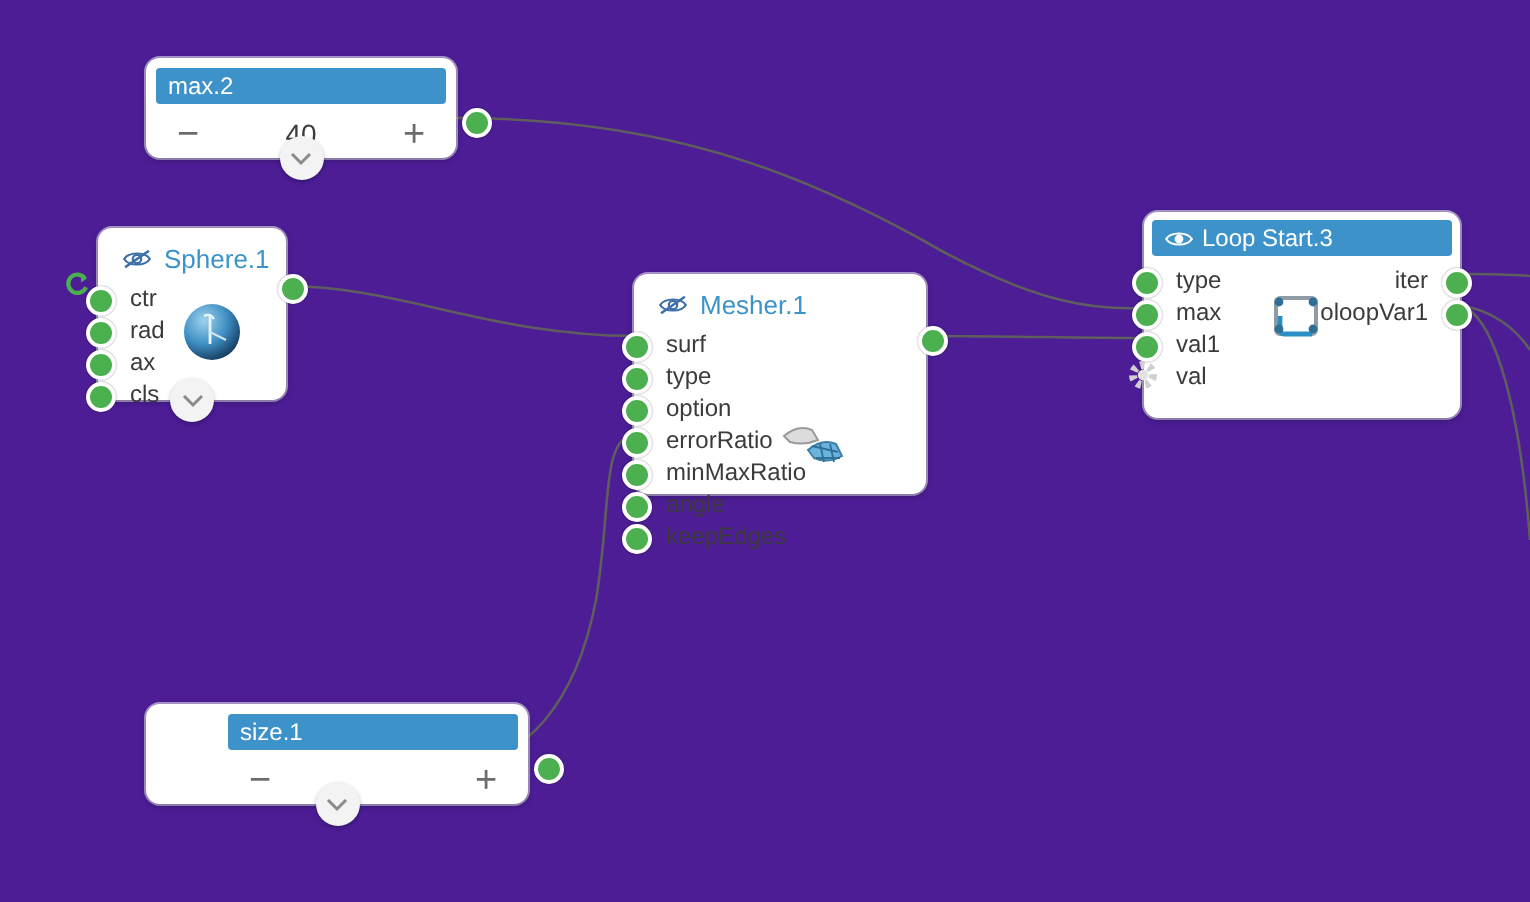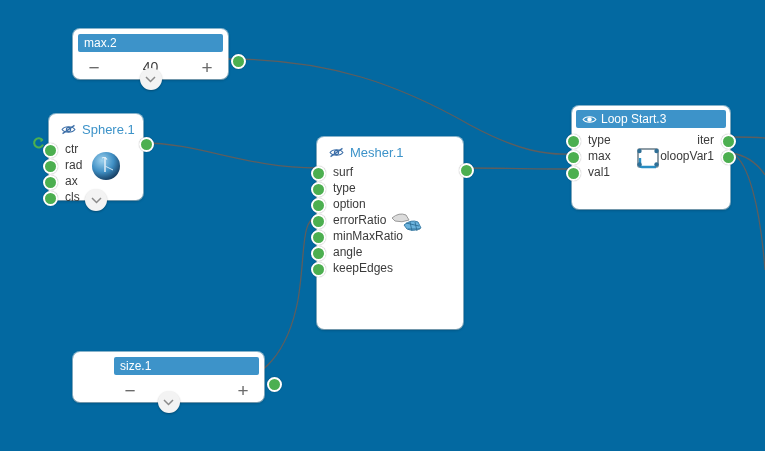--- a/index.html
+++ b/index.html
@@ -4,21 +4,21 @@
 <style>
   html,body{margin:0;padding:0;}
   body{
     width:765px;height:451px;overflow:hidden;
     background:#b9bcc0;
     font-family:"Liberation Sans", sans-serif;
     -webkit-font-smoothing:antialiased;
   }
   #canvas{
     position:relative;width:765px;height:451px;
-    background:#0369a1;
+    background:#4c1d95;
     overflow:hidden;
   }
   #wires{position:absolute;left:0;top:0;width:765px;height:451px;pointer-events:none;}
 
   
   .node{
     position:absolute;
     background:#ffffff;
     border-radius:7px;
     box-shadow:0 1px 3px rgba(0,0,0,.30), 0 0 0 1px rgba(255,255,255,.55);
@@ -183,21 +183,21 @@
       </svg>
     </span>
     <div class="chev">
       <svg width="11" height="7" viewBox="0 0 11 7">
         <path d="M1 1 L5.5 5.5 L10 1" fill="none" stroke="#8a8a8a" stroke-width="1.5"></path>
       </svg>
     </div>
     <div class="dot" style="right:-11px;top:23px;"></div>
   </div>
 
-  <div class="node opnode" style="left:317px;top:137px;width:146px;height:192px;">
+  <div class="node opnode" style="left:317px;top:137px;width:146px;height:110px;">
     <div class="head">
       <span class="eye-off">
         <svg width="15" height="11" viewBox="0 0 16 12">
           <path d="M1 6 C3.5 2, 12.5 2, 15 6 C12.5 10, 3.5 10, 1 6 Z" fill="none" stroke="#3d6fa8" stroke-width="1.2"></path>
           <circle cx="8" cy="6" r="2.3" fill="none" stroke="#3d6fa8" stroke-width="1.2"></circle>
           <line x1="1.5" y1="10.5" x2="14.5" y2="1.5" stroke="#3d6fa8" stroke-width="1.4"></line>
         </svg>
       </span>
       <span>Mesher.1</span>
     </div>
@@ -279,20 +279,29 @@
       <div class="port">
         <span class="dot" style="left:-6px;top:2px;"></span>
         <span>max</span>
         <span style="position:absolute;right:16px;top:0;">oloopVar1</span>
         <span class="dot" style="right:-6px;top:2px;"></span>
       </div>
       <div class="port">
         <span class="dot" style="left:-6px;top:2px;"></span>
         <span>val1</span>
       </div>
+      <div class="port">
+        <span style="position:absolute;left:-8px;top:0px;">
+          <svg width="15" height="15" viewBox="0 0 15 15" style="display:block;">
+            <circle cx="7.5" cy="7.5" r="5" fill="none" stroke="#cfcfcf" stroke-width="4" stroke-dasharray="2.2 2.2"></circle>
+            <circle cx="7.5" cy="7.5" r="2.6" fill="#e2e2e2"></circle>
+          </svg>
+        </span>
+        <span>val</span>
+      </div>
     </div>
 
     <span class="glyph" style="left:61px;top:37px;">
       <svg width="30" height="30" viewBox="0 0 30 30">
         <path d="M7 6 h16 a2 2 0 0 1 2 2 v14 a2 2 0 0 1 -2 2 h-16 a2 2 0 0 1 -2 -2 v-14 a2 2 0 0 1 2 -2 Z" fill="none" stroke="#8e9ca5" stroke-width="2"></path>
         <path d="M7 15 v7 a2 2 0 0 0 2 2 h14" fill="none" stroke="#2a8fc4" stroke-width="2.4"></path>
         <circle cx="6.5" cy="8" r="2.2" fill="#2f6f96"></circle>
         <circle cx="6.5" cy="21.5" r="2.2" fill="#2f6f96"></circle>
         <circle cx="23.5" cy="8" r="2.2" fill="#2f6f96"></circle>
         <circle cx="23.5" cy="21.5" r="2.2" fill="#2f6f96"></circle>

